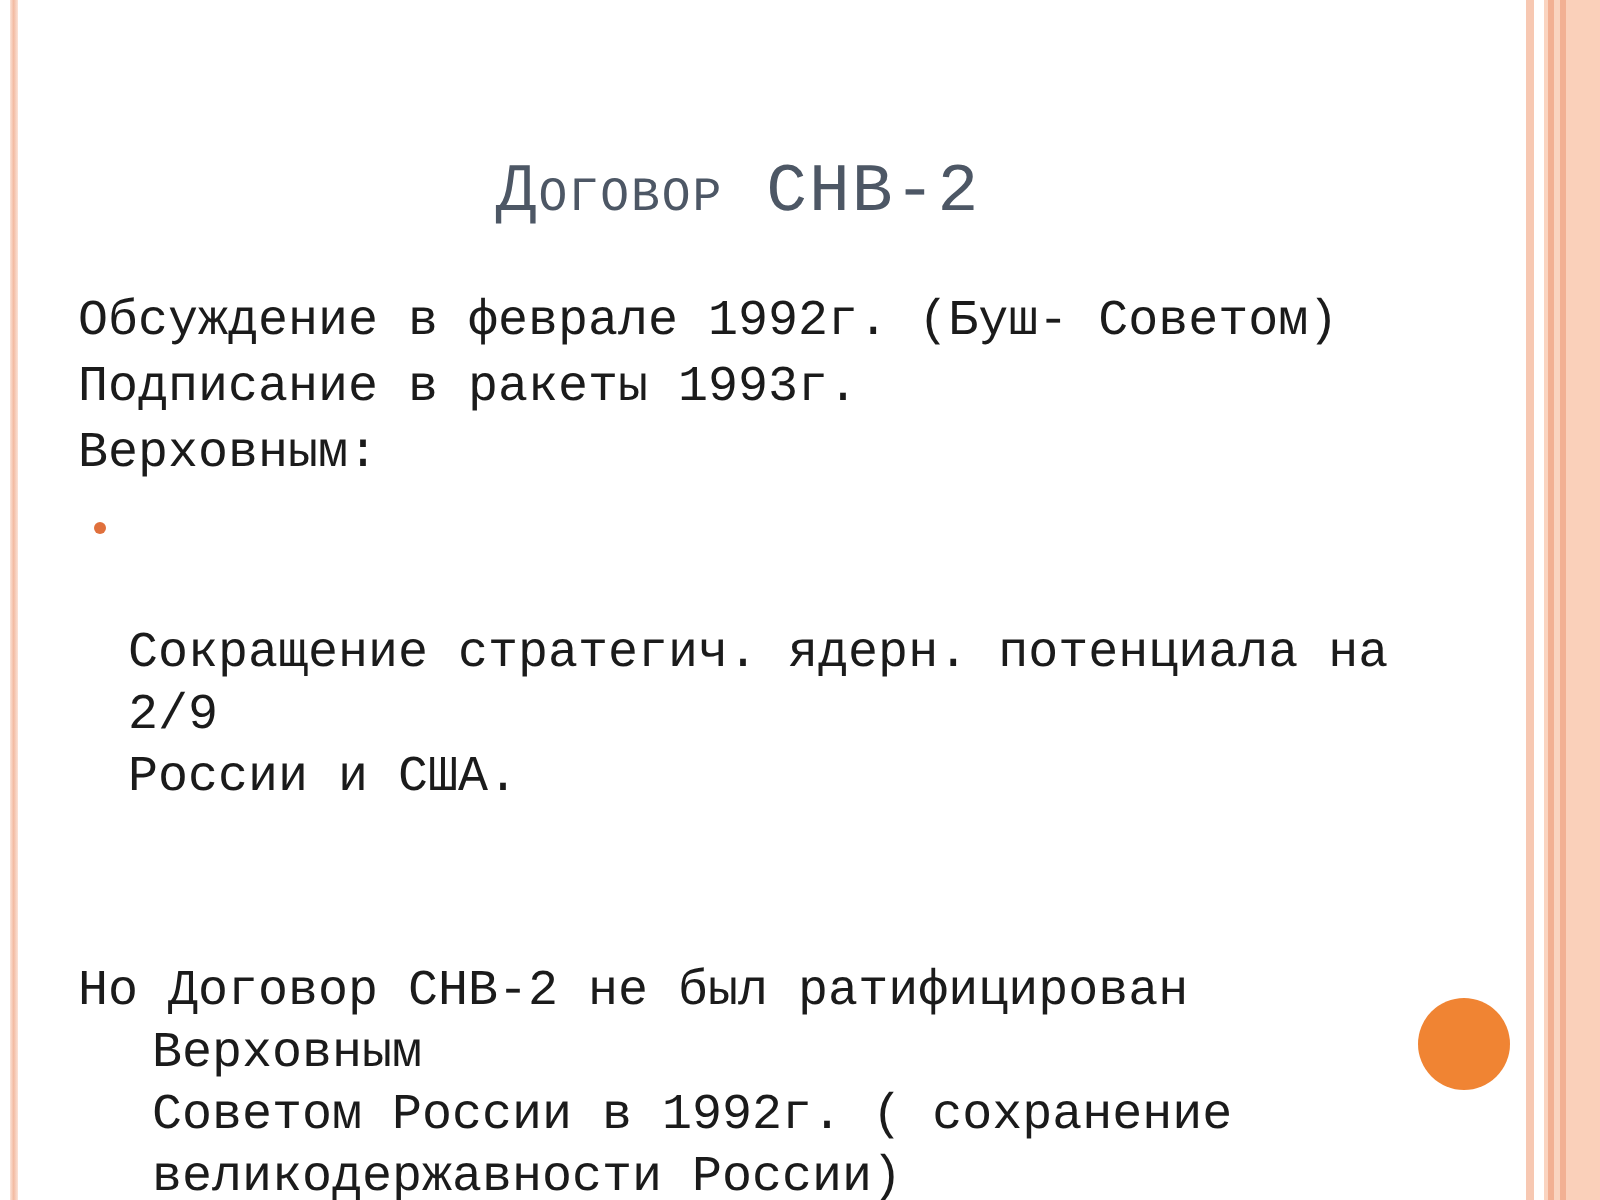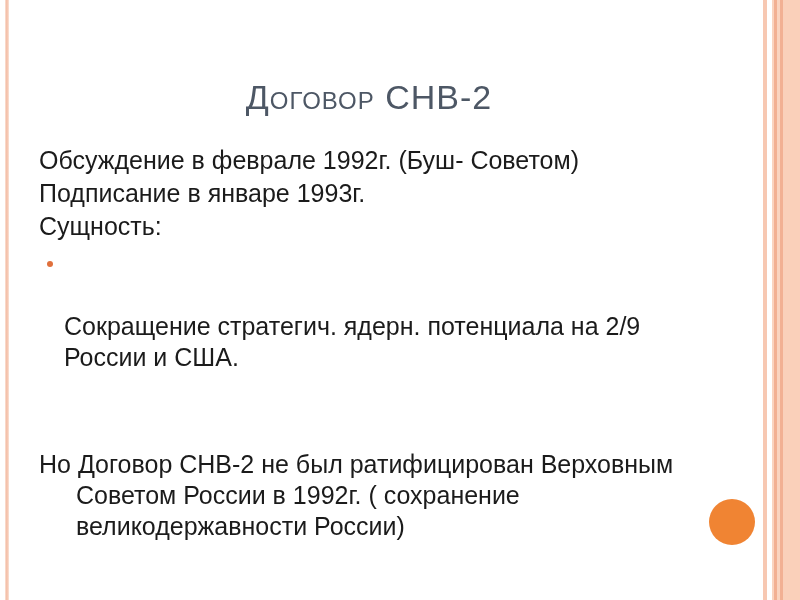--- a/index.html
+++ b/index.html
@@ -6,21 +6,21 @@
     margin: 0;
     padding: 0;
     background: #ffffff;
   }
   .slide {
     position: relative;
     width: 800px;
     height: 600px;
     background: #ffffff;
     overflow: hidden;
-    font-family: Liberation Sans, sans-serif;
+    font-family: Liberation Mono, monospace;
   }
 
   
   .edge-left {
     position: absolute;
     left: 5px;
     top: 0;
     bottom: 0;
     width: 4px;
     background: linear-gradient(90deg, #fbe3d8 0%, var(--edge-line, #f3bba2) 45%, #fbe3d8 100%);
@@ -118,22 +118,22 @@
 <div class="slide">
 
   <div class="edge-left"></div>
   <div class="edge-right"></div>
   <div class="accent-circle"></div>
 
   <h1 class="title">Договор СНВ-2</h1>
 
   <div class="body">
     <p class="intro-line">Обсуждение в феврале 1992г. (Буш- Советом)</p>
-    <p class="intro-line">Подписание в январе 1993г.</p>
-    <p class="intro-line">Сущность:</p>
+    <p class="intro-line">Подписание в ракеты 1993г.</p>
+    <p class="intro-line">Верховным:</p>
 
     <ul class="bullet-list">
       <li class="bullet-item">
         <span class="bullet-dot"></span>
         <span>Сокращение стратегич. ядерн. потенциала на 2/9
 России и США.</span>
       </li>
     </ul>
 
     <p class="note">Но Договор СНВ-2 не был ратифицирован Верховным

